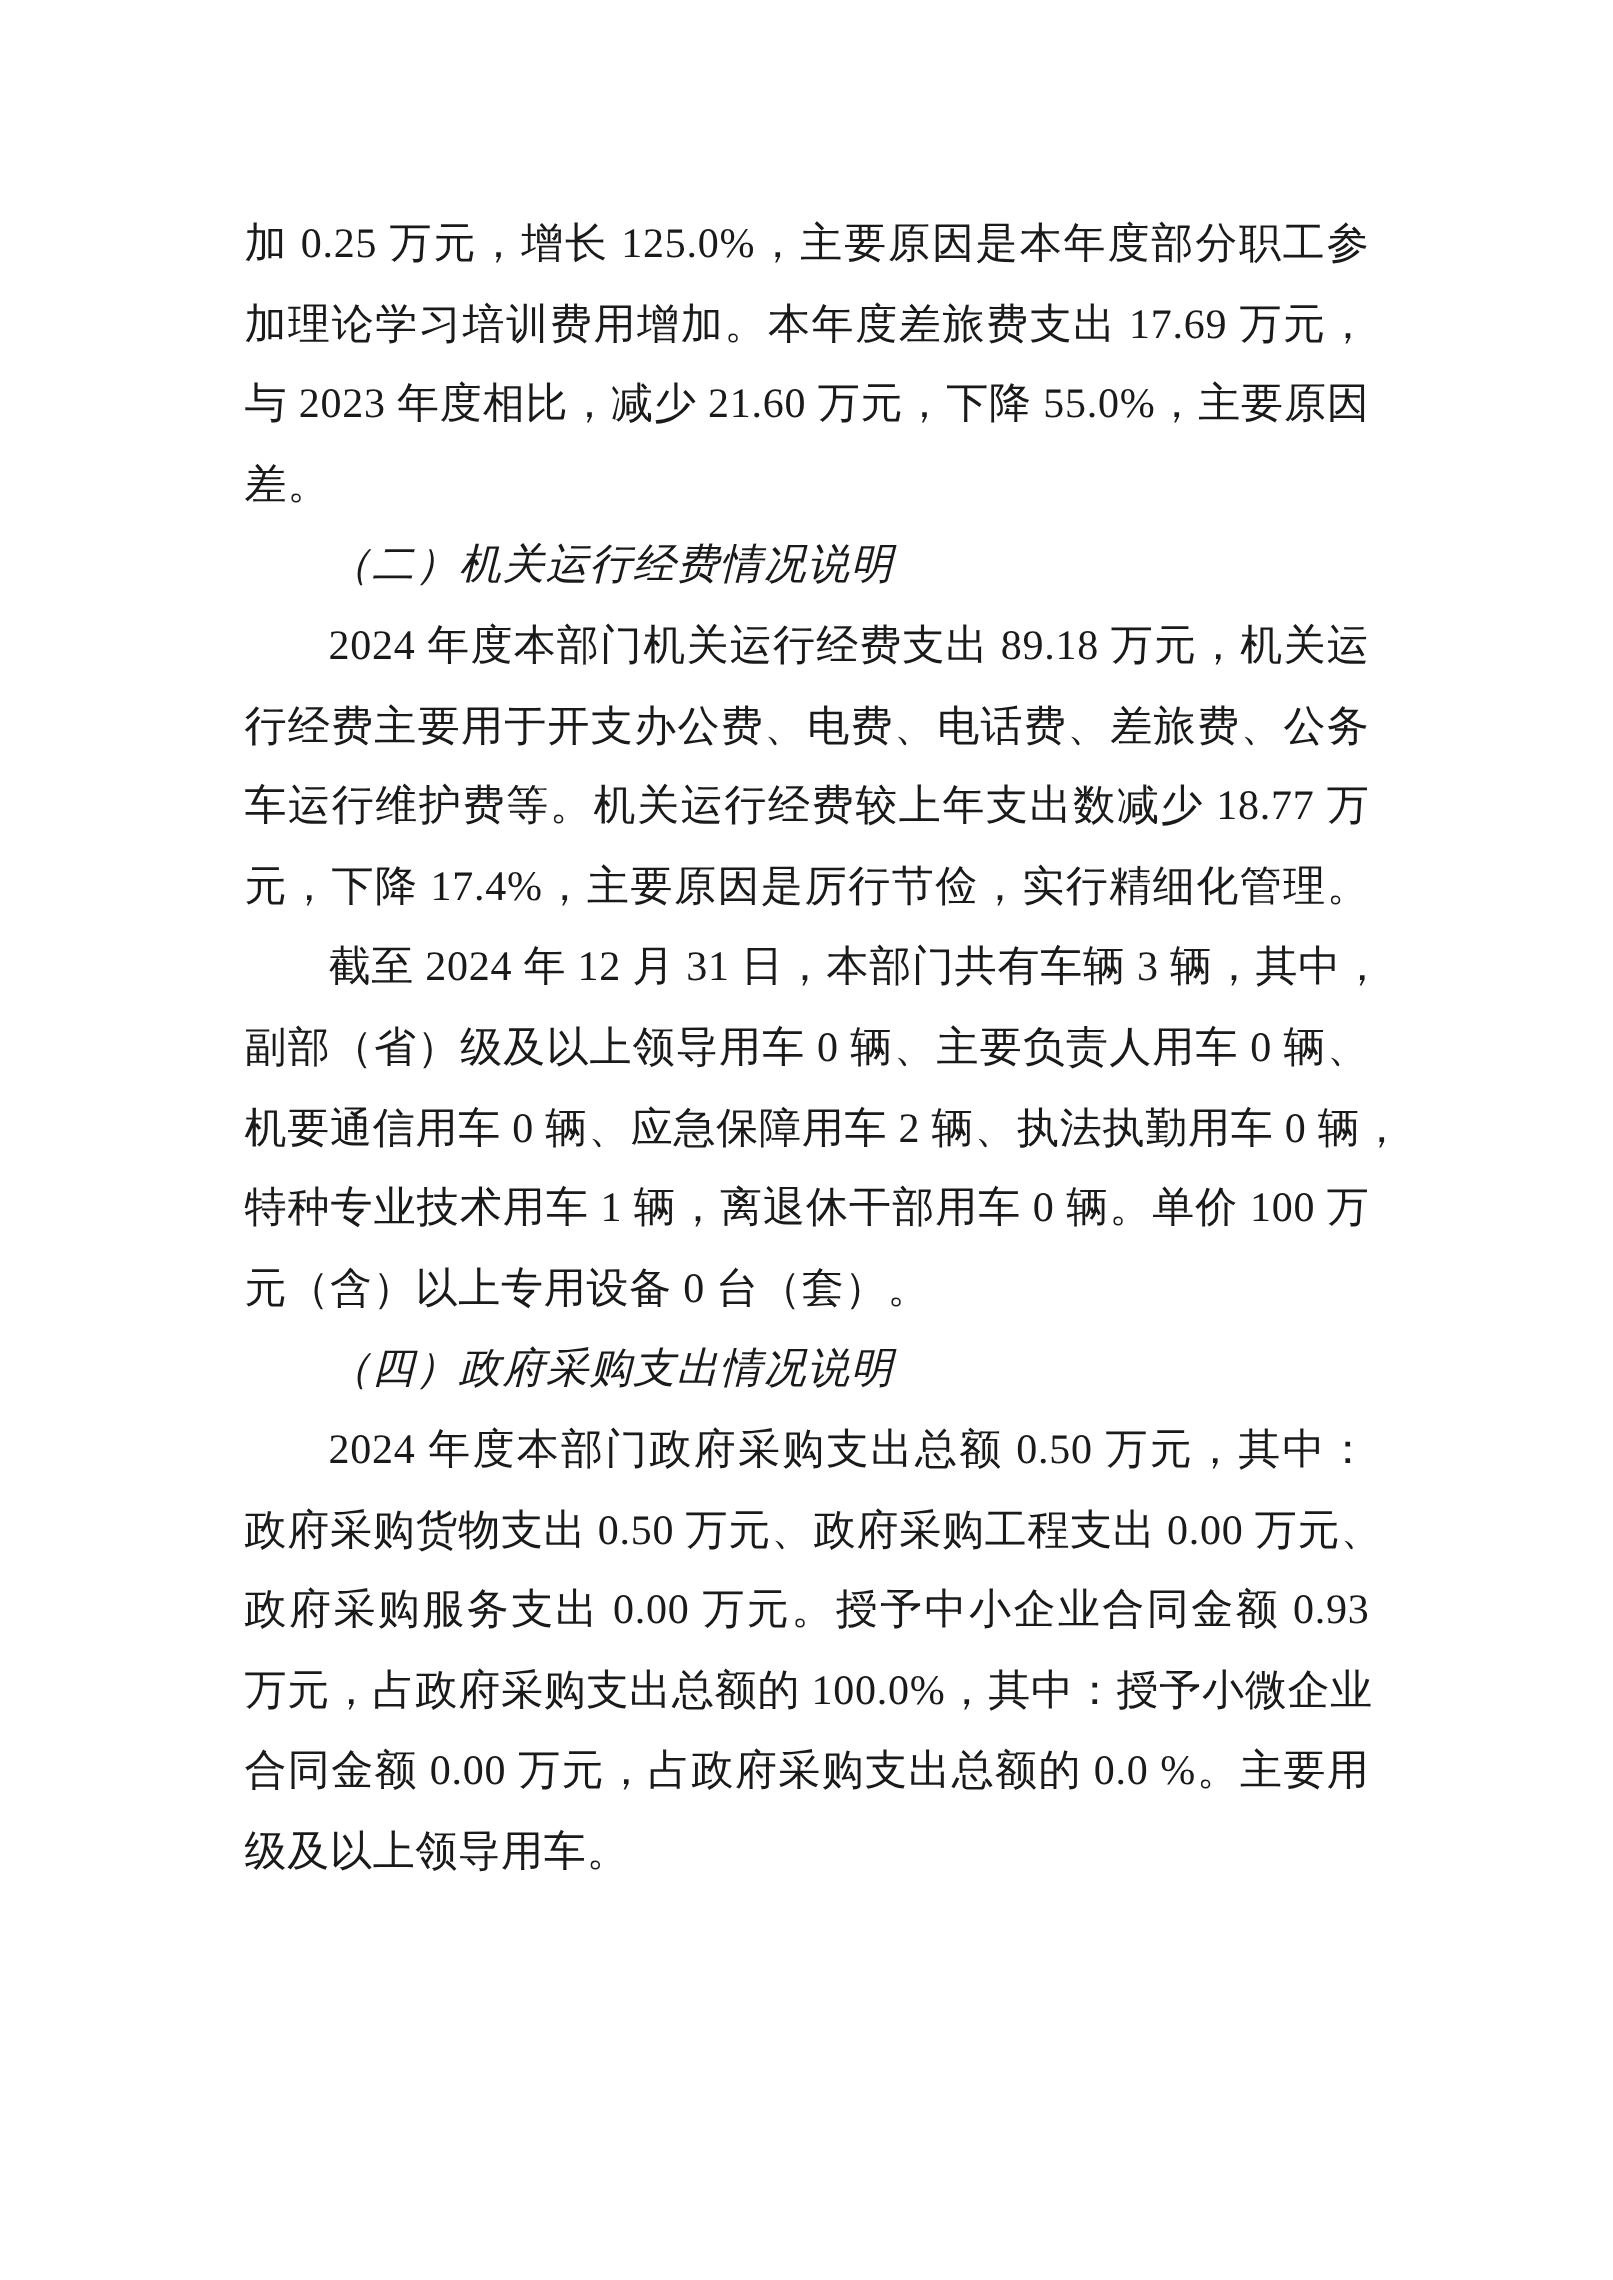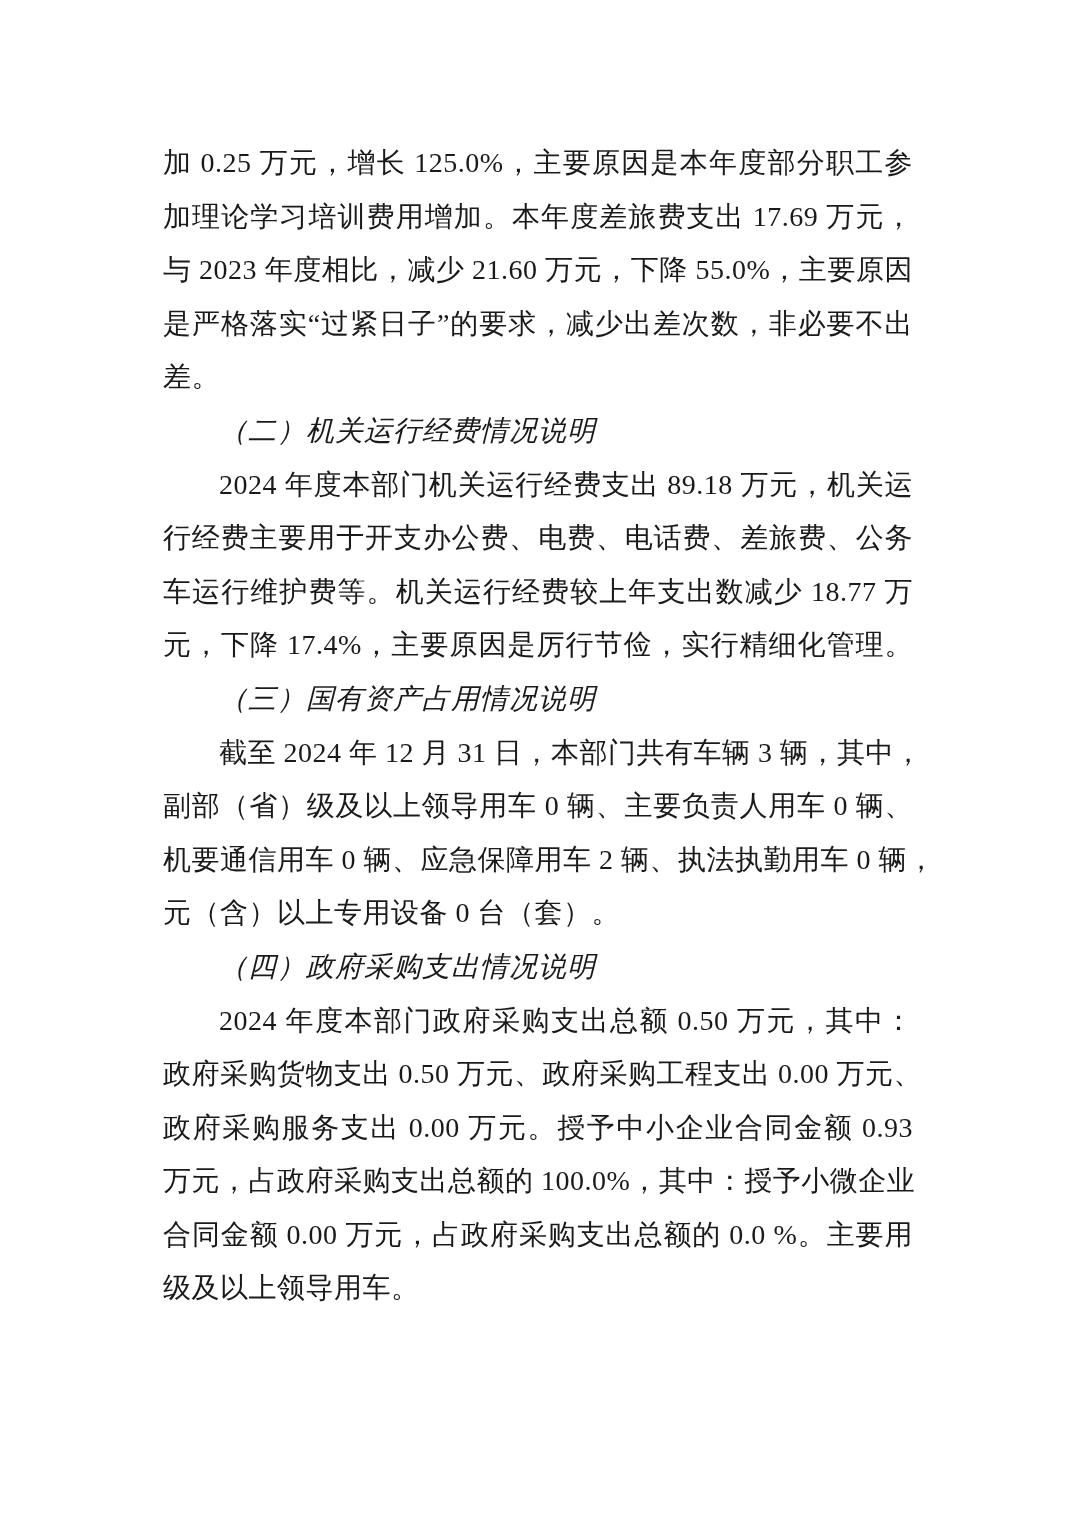--- a/index.html
+++ b/index.html
@@ -62,31 +62,30 @@
   }
 </style>
 </head>
 <body>
 
 <div class="page">
   <div class="content">
     <div class="ln j">加 0.25 万元，增长 125.0%，主要原因是本年度部分职工参</div>
     <div class="ln j">加理论学习培训费用增加。本年度差旅费支出 17.69 万元，</div>
     <div class="ln j">与 2023 年度相比，减少 21.60 万元，下降 55.0%，主要原因</div>
-    <div class="ln j">是严格落实“过紧日子”的要求，减少出差次数，非必要不出</div>
     <div class="ln e">差。</div>
     <div class="ln e h ind">（二）机关运行经费情况说明</div>
     <div class="ln j ind">2024 年度本部门机关运行经费支出 89.18 万元，机关运</div>
     <div class="ln j">行经费主要用于开支办公费、电费、电话费、差旅费、公务</div>
     <div class="ln j">车运行维护费等。机关运行经费较上年支出数减少 18.77 万</div>
     <div class="ln j">元，下降 17.4%，主要原因是厉行节俭，实行精细化管理。</div>
-    <div class="ln e h ind">（三）国有资产占用情况说明</div>
     <div class="ln j ind">截至 2024 年 12 月 31 日，本部门共有车辆 3 辆，其中，</div>
     <div class="ln j">副部（省）级及以上领导用车 0 辆、主要负责人用车 0 辆、</div>
     <div class="ln j">机要通信用车 0 辆、应急保障用车 2 辆、执法执勤用车 0 辆，</div>
+    <div class="ln j">特种专业技术用车 1 辆，离退休干部用车 0 辆。单价 100 万</div>
     <div class="ln e">元（含）以上专用设备 0 台（套）。</div>
     <div class="ln e h ind">（四）政府采购支出情况说明</div>
     <div class="ln j ind">2024 年度本部门政府采购支出总额 0.50 万元，其中：</div>
     <div class="ln j">政府采购货物支出 0.50 万元、政府采购工程支出 0.00 万元、</div>
     <div class="ln j">政府采购服务支出 0.00 万元。授予中小企业合同金额 0.93</div>
     <div class="ln j">万元，占政府采购支出总额的 100.0%，其中：授予小微企业</div>
     <div class="ln j">合同金额 0.00 万元，占政府采购支出总额的 0.0 %。主要用</div>
     <div class="ln e">级及以上领导用车。</div>
   </div>
 

